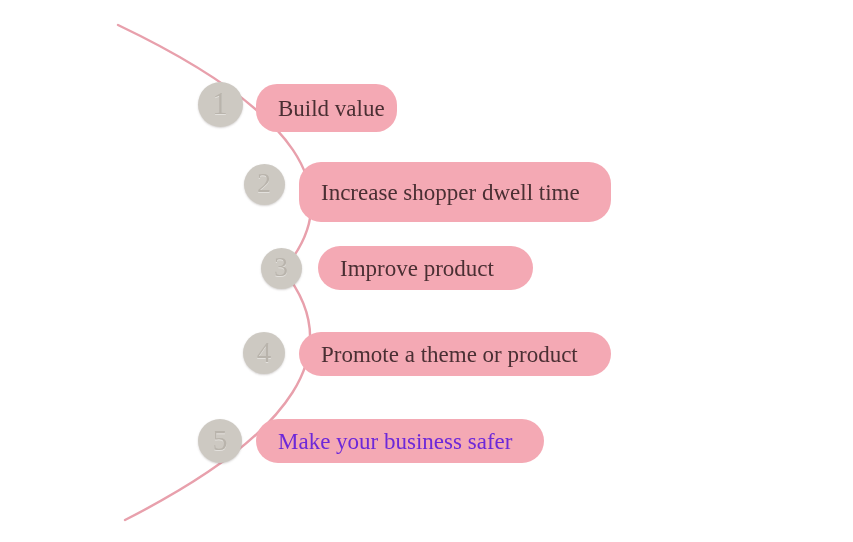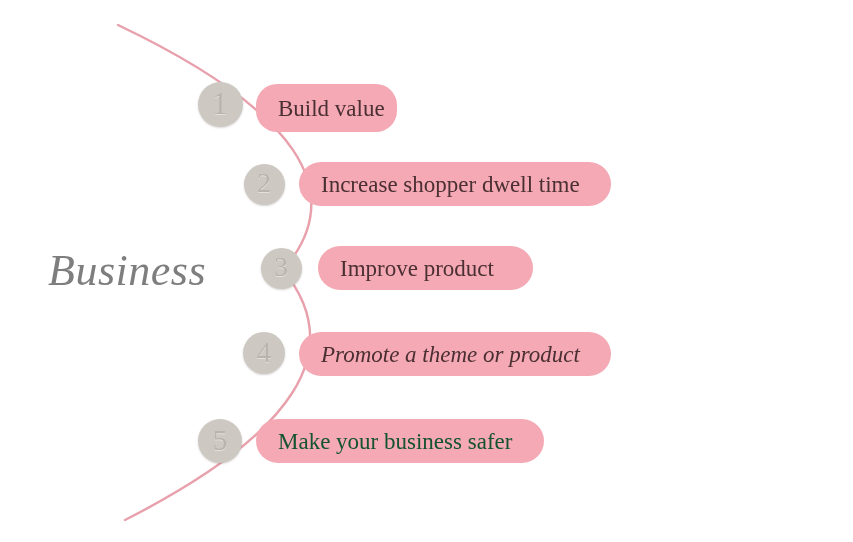--- a/index.html
+++ b/index.html
@@ -88,60 +88,59 @@
 </style>
 </head>
 <body style="background: rgb(255, 255, 255);">
 
 <div id="infographic" style="background: rgb(255, 255, 255);">
 
   <svg id="arc-layer" viewBox="0 0 853 542" width="853" height="542" xmlns="http://www.w3.org/2000/svg">
     <path id="arc-path" fill="none" stroke-linecap="round" d="M 118 25 Q 385.3 152.4 283 270 Q 380.96000000000004 390 125 520" stroke="#e8a0ac" stroke-width="2.4"></path>
   </svg>
 
-  <div id="section-label" style="color: rgb(126, 126, 126);">Business</div>
 
   <div class="step">
     <div class="step-marker" style="width: 45px; height: 45px; left: 197.5px; top: 81.5px; background: rgb(205, 201, 194);">
       <span class="step-number" style="color: rgb(185, 180, 172); font-size: 31px;">1</span>
     </div>
     <div class="step-pill" style="left: 256px; top: 84px; width: 141px; height: 48px; border-radius: 21px; background: rgb(244, 169, 180);">
       <span class="step-pill-label" style="color: rgb(74, 47, 51);">Build value</span>
     </div>
   </div>
 
   <div class="step">
     <div class="step-marker" style="width: 41px; height: 41px; left: 243.5px; top: 163.5px; background: rgb(205, 201, 194);">
       <span class="step-number" style="color: rgb(185, 180, 172); font-size: 28px;">2</span>
     </div>
-    <div class="step-pill" style="left: 299px; top: 162px; width: 312px; height: 44px; border-radius: 22px; background: rgb(244, 169, 180);">
+    <div class="step-pill" style="left: 299px; top: 162px; width: 312px; height: 60px; border-radius: 22px; background: rgb(244, 169, 180);">
       <span class="step-pill-label" style="color: rgb(74, 47, 51);">Increase shopper dwell time</span>
     </div>
   </div>
 
   <div class="step">
     <div class="step-marker" style="width: 41px; height: 41px; left: 260.5px; top: 247.5px; background: rgb(205, 201, 194);">
       <span class="step-number" style="color: rgb(185, 180, 172); font-size: 28px;">3</span>
     </div>
     <div class="step-pill" style="left: 318px; top: 246px; width: 215px; height: 44px; border-radius: 22px; background: rgb(244, 169, 180);">
       <span class="step-pill-label" style="color: rgb(74, 47, 51);">Improve product</span>
     </div>
   </div>
 
   <div class="step">
     <div class="step-marker" style="width: 42px; height: 42px; left: 243px; top: 332px; background: rgb(205, 201, 194);">
       <span class="step-number" style="color: rgb(185, 180, 172); font-size: 29px;">4</span>
     </div>
-    <div class="step-pill" style="left: 299px; top: 332px; width: 312px; height: 44px; border-radius: 22px; background: rgb(244, 169, 180); font-style: italic;">
+    <div class="step-pill" style="left: 299px; top: 332px; width: 312px; height: 44px; border-radius: 22px; background: rgb(244, 169, 180);">
       <span class="step-pill-label" style="color: rgb(74, 47, 51);">Promote a theme or product</span>
     </div>
   </div>
 
   <div class="step">
     <div class="step-marker" style="width: 44px; height: 44px; left: 198px; top: 419px; background: rgb(205, 201, 194);">
       <span class="step-number" style="color: rgb(185, 180, 172); font-size: 30px;">5</span>
     </div>
     <div class="step-pill" style="left: 256px; top: 419px; width: 288px; height: 44px; border-radius: 22px; background: rgb(244, 169, 180);">
-      <span class="step-pill-label" style="color: #14532d;">Make your business safer</span>
+      <span class="step-pill-label" style="color: #6d28d9;">Make your business safer</span>
     </div>
   </div>
 
 </div>
 
 </body></html>

